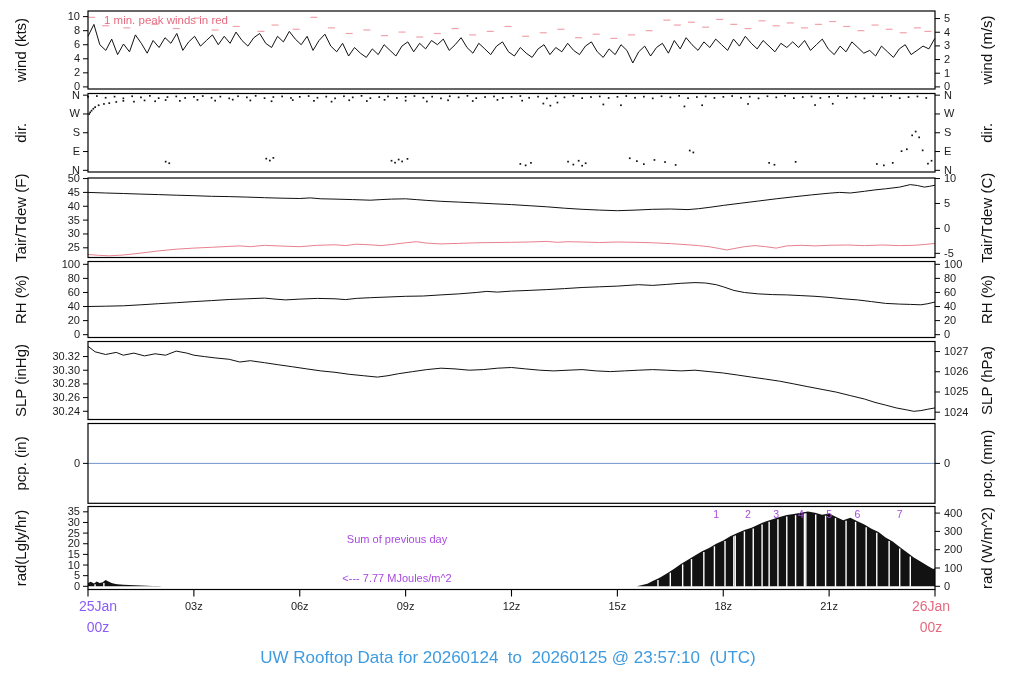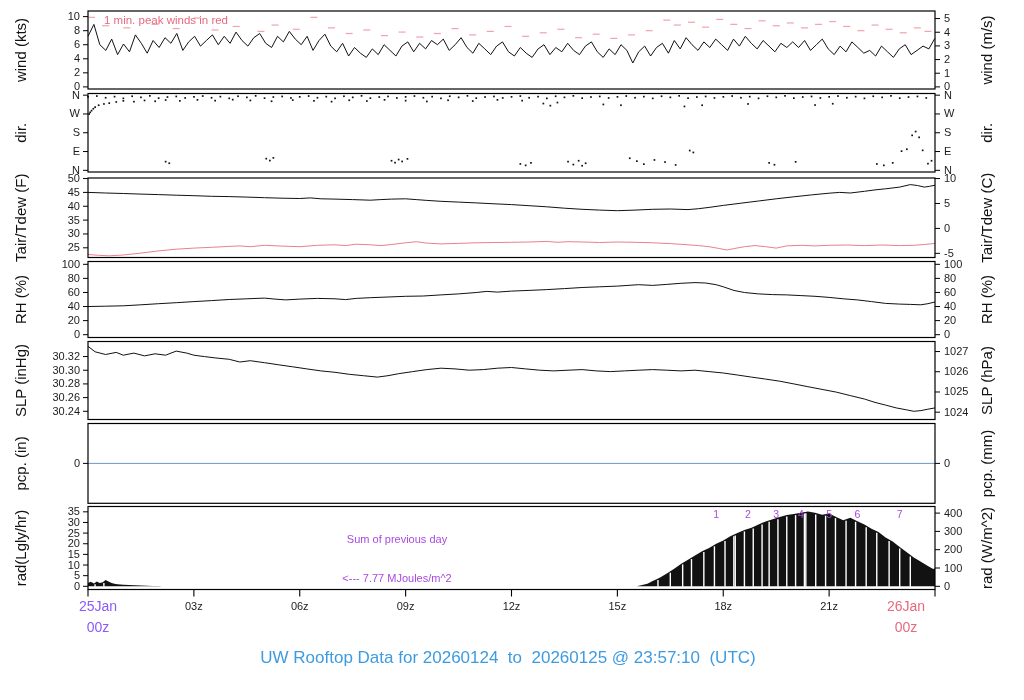--- a/index.html
+++ b/index.html
@@ -4,21 +4,21 @@
 <style>
   html,body{margin:0;padding:0;background:#ffffff;}
   body{font-family:"Liberation Sans","DejaVu Sans",sans-serif;}
   .figure{position:relative;width:1024px;height:700px;background:#fff;overflow:hidden;}
   #chart-svg{position:absolute;left:0;top:0;}
   svg text{font-family:"Liberation Sans","DejaVu Sans",sans-serif;}
   .overlay{position:absolute;}
   .fig-title{left:0;right:8px;top:648px;text-align:center;font-size:17px;white-space:pre;}
   .date-label{width:60px;text-align:center;font-size:14px;line-height:21px;}
   .date-left{left:68px;top:596px;}
-  .date-right{left:876px;top:596px;}
+  .date-right{left:901px;top:596px;}
   .wind-note{left:104px;top:14px;font-size:11.5px;white-space:pre;}
   .rad-note{left:288px;top:507px;width:218px;text-align:center;font-size:11px;line-height:13px;white-space:pre;}
 </style>
 </head>
 <body>
 
 <div class="figure">
   <svg id="chart-svg" width="1024" height="700" viewBox="0 0 1024 700">
       <g>
         <polyline points="88.0,36.3 93.9,24.4 99.8,44.7 105.8,50.4 111.7,39.1 117.6,54.6 123.5,44.0 129.5,51.8 135.4,34.9 141.3,43.3 147.2,53.2 153.1,40.5 159.1,47.5 165.0,37.7 170.9,43.3 176.8,33.5 182.8,50.4 188.7,41.9 194.6,36.3 200.5,46.1 206.4,40.5 212.4,34.9 218.3,44.7 224.2,36.3 230.1,43.3 236.0,32.1 242.0,40.5 247.9,46.1 253.8,37.7 259.7,33.5 265.7,43.3 271.6,47.5 277.5,36.3 283.4,41.9 289.3,31.4 295.3,39.1 301.2,44.7 307.1,36.3 313.0,50.4 319.0,40.5 324.9,34.2 330.8,46.1 336.7,51.8 342.6,43.3 348.6,56.0 354.5,47.5 360.4,53.2 366.3,57.4 372.3,48.9 378.2,54.6 384.1,44.7 390.0,50.4 395.9,56.0 401.9,46.1 407.8,41.9 413.7,51.8 419.6,43.3 425.6,48.9 431.5,40.5 437.4,44.7 443.3,39.1 449.2,50.4 455.2,44.7 461.1,37.7 467.0,47.5 472.9,53.2 478.8,43.3 484.8,48.9 490.7,54.6 496.6,46.1 502.5,41.9 508.5,51.8 514.4,56.0 520.3,47.5 526.2,53.2 532.1,57.4 538.1,48.9 544.0,44.7 549.9,54.6 555.8,47.5 561.8,51.8 567.7,43.3 573.6,50.4 579.5,54.6 585.4,46.1 591.4,41.9 597.3,51.8 603.2,57.4 609.1,48.9 615.1,54.6 621.0,44.7 626.9,50.4 632.8,63.0 638.7,51.8 644.7,46.1 650.6,56.0 656.5,47.5 662.4,43.3 668.4,53.2 674.3,40.5 680.2,48.9 686.1,37.7 692.0,44.7 698.0,50.4 703.9,41.9 709.8,47.5 715.7,39.1 721.6,44.7 727.6,50.4 733.5,39.1 739.4,46.1 745.3,36.3 751.3,43.3 757.2,48.9 763.1,40.5 769.0,46.1 774.9,51.8 780.9,43.3 786.8,47.5 792.7,41.9 798.6,47.5 804.6,40.5 810.5,50.4 816.4,44.7 822.3,39.1 828.2,48.9 834.2,54.6 840.1,46.1 846.0,51.8 851.9,41.9 857.9,47.5 863.8,53.2 869.7,50.4 875.6,56.0 881.5,46.1 887.5,51.8 893.4,57.4 899.3,48.9 905.2,44.7 911.1,54.6 917.1,50.4 923.0,46.1 928.9,48.9 934.8,38.4" fill="none" stroke="#111111" stroke-width="1"></polyline>

